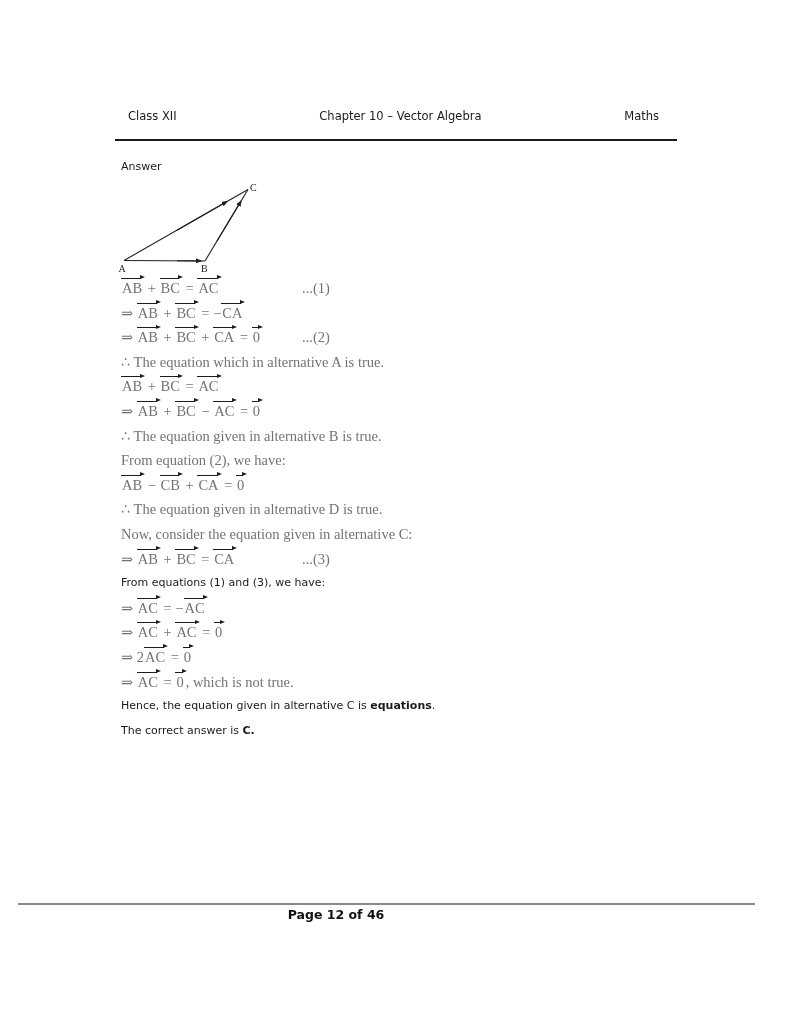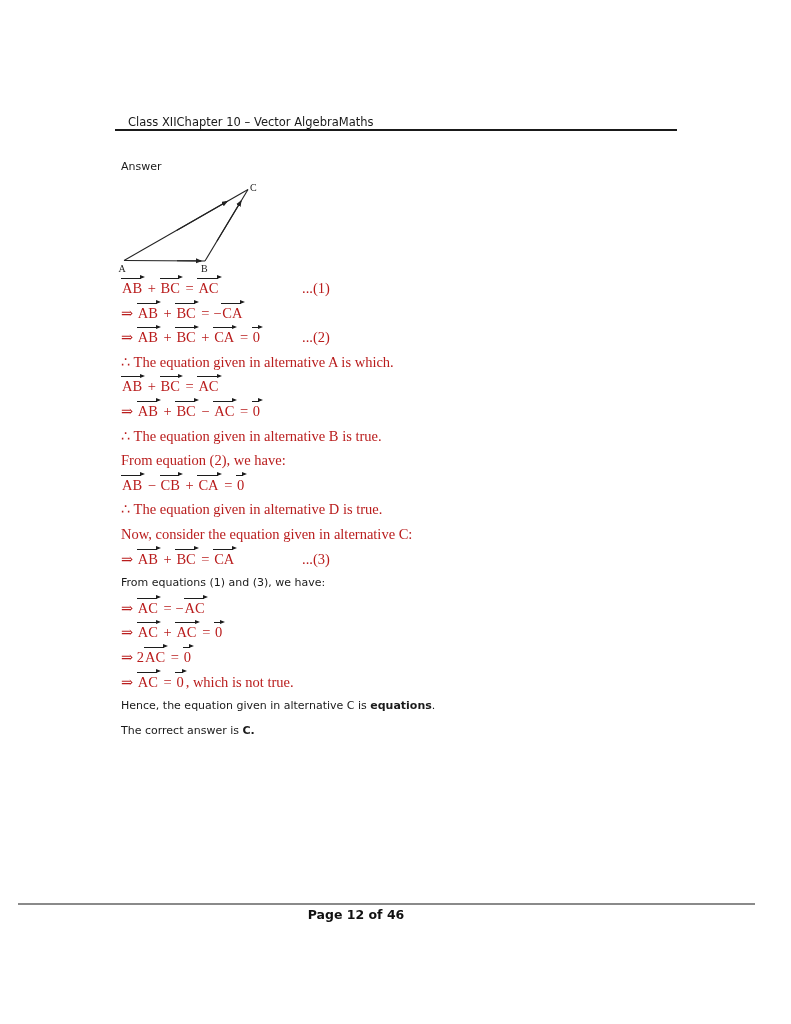--- a/index.html
+++ b/index.html
@@ -1,35 +1,35 @@
 <!DOCTYPE html>
 <html><head>
 <meta charset="utf-8">
 <style>
   html,body { margin:0; padding:0; }
   body {
     width:791px; height:1024px; background:#ffffff; position:relative;
     font-family:"DejaVu Sans", sans-serif; color:#1a1a1a; overflow:hidden;
   }
   .header {
-    position:absolute; top:115px; left:115px; width:562px;
-    display:flex; align-items:flex-end;
-    border-bottom:2px solid #1a1a1a; padding-bottom:0; font-size:11.5px;
+    position:absolute; top:109px; left:115px; width:562px;
+    display:flex; justify-content:space-between; align-items:flex-end;
+    border-bottom:2px solid #1a1a1a; padding-bottom:16px; font-size:11.5px;
   }
   .header .hl { padding-left:13px; }
   .header .hr { padding-right:18px; }
   .answer-label { position:absolute; top:160px; left:121px; font-size:11px; }
   .diagram { position:absolute; top:183px; left:117px; }
   .content { position:absolute; top:276px; left:121px; width:640px; }
   .line {
     position:relative; height:24.6px; line-height:24.6px; white-space:pre;
   }
   .line.math {
     font-family:"Liberation Serif","DejaVu Serif",serif;
-    font-size:14.5px; color:#b91c1c;
+    font-size:14.5px; color:#737373;
   }
   .line.text { font-size:11px; }
   .tag { position:absolute; left:181px; top:0; }
   .vec {
     position:relative; display:inline-block; line-height:1;
     padding:3px 2px 0 1px;
   }
   .vec::before {
     content:""; position:absolute; top:0; left:0; right:3px;
     border-top:1.3px solid #1c1c1c;
@@ -39,21 +39,21 @@
     border-left:5px solid #1c1c1c;
     border-top:2.8px solid transparent; border-bottom:2.8px solid transparent;
   }
   .b { font-weight:bold; }
   .footer-rule {
     position:absolute; top:903px; left:18px; width:737px;
     border-top:2px solid #8a8a8a;
   }
   .footer-text {
     position:absolute; top:907px; left:0; width:672px; text-align:center;
-    font-weight:bold; font-size:12.5px; color:#111111;padding-left:20px;
+    font-weight:bold; font-size:12.5px; color:#111111;
   }
   svg text { font-family:"Liberation Serif","DejaVu Serif",serif; font-size:10px; fill:#222; }
   svg line { stroke:#222; stroke-width:1.1; }
 </style>
 </head>
 <body>
 
 <div class="header">
   <span class="hl">Class XII</span>
   <span class="hc">Chapter 10 – Vector Algebra</span>
@@ -81,21 +81,21 @@
     <text x="1.5" y="88.5">A</text>
     <text x="84" y="89">B</text>
     <text x="133" y="8">C</text>
   </svg>
 </div>
 
 <div class="content">
     <div class="line math"><span class="vec">AB</span> + <span class="vec">BC</span> = <span class="vec">AC</span><span class="tag">...(1)</span></div>
     <div class="line math">⇒ <span class="vec">AB</span> + <span class="vec">BC</span> = −<span class="vec">CA</span></div>
     <div class="line math">⇒ <span class="vec">AB</span> + <span class="vec">BC</span> + <span class="vec">CA</span> = <span class="vec">0</span><span class="tag">...(2)</span></div>
-    <div class="line math">∴ The equation given in alternative A is which.</div>
+    <div class="line math">∴ The equation which in alternative A is true.</div>
     <div class="line math"><span class="vec">AB</span> + <span class="vec">BC</span> = <span class="vec">AC</span></div>
     <div class="line math">⇒ <span class="vec">AB</span> + <span class="vec">BC</span> − <span class="vec">AC</span> = <span class="vec">0</span></div>
     <div class="line math">∴ The equation given in alternative B is true.</div>
     <div class="line math">From equation (2), we have:</div>
     <div class="line math"><span class="vec">AB</span> − <span class="vec">CB</span> + <span class="vec">CA</span> = <span class="vec">0</span></div>
     <div class="line math">∴ The equation given in alternative D is true.</div>
     <div class="line math">Now, consider the equation given in alternative C:</div>
     <div class="line math">⇒ <span class="vec">AB</span> + <span class="vec">BC</span> = <span class="vec">CA</span><span class="tag">...(3)</span></div>
     <div class="line text"><span>From equations (1) and (3), we have:</span></div>
     <div class="line math">⇒ <span class="vec">AC</span> = −<span class="vec">AC</span></div>

